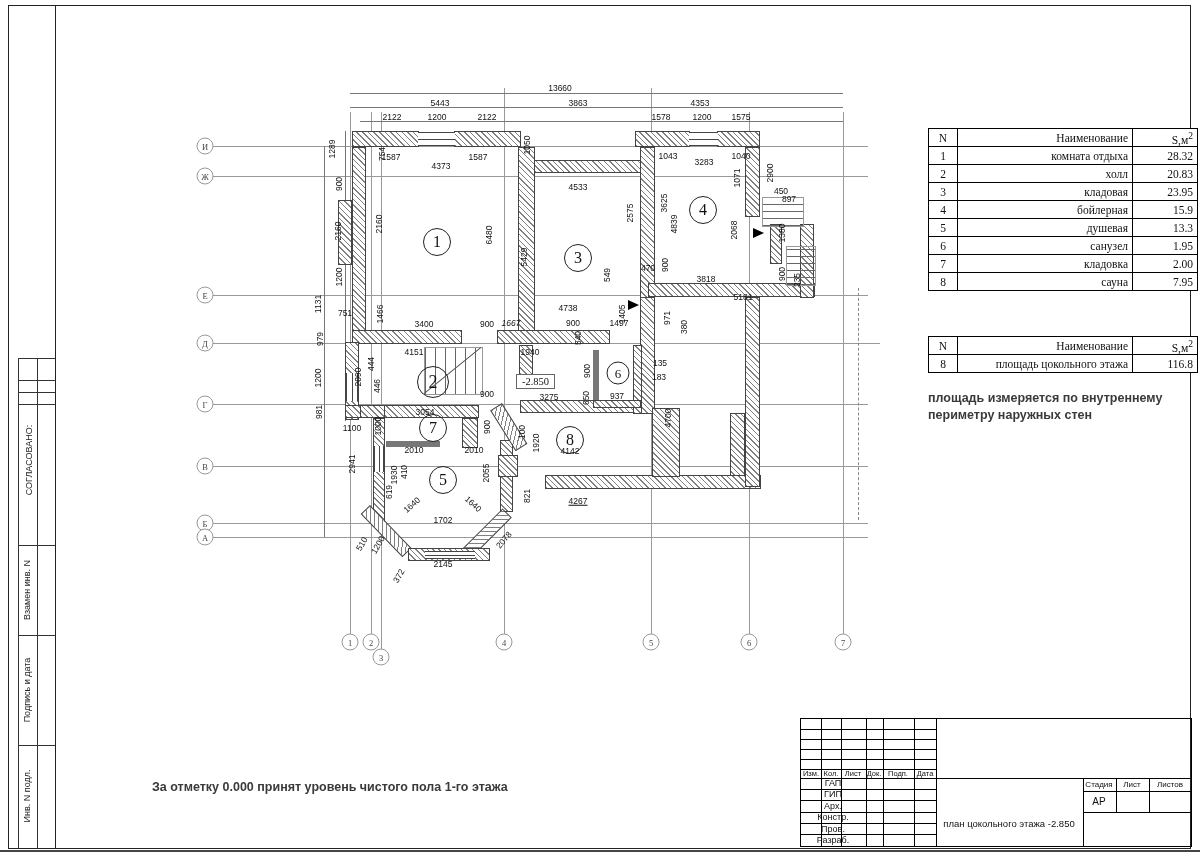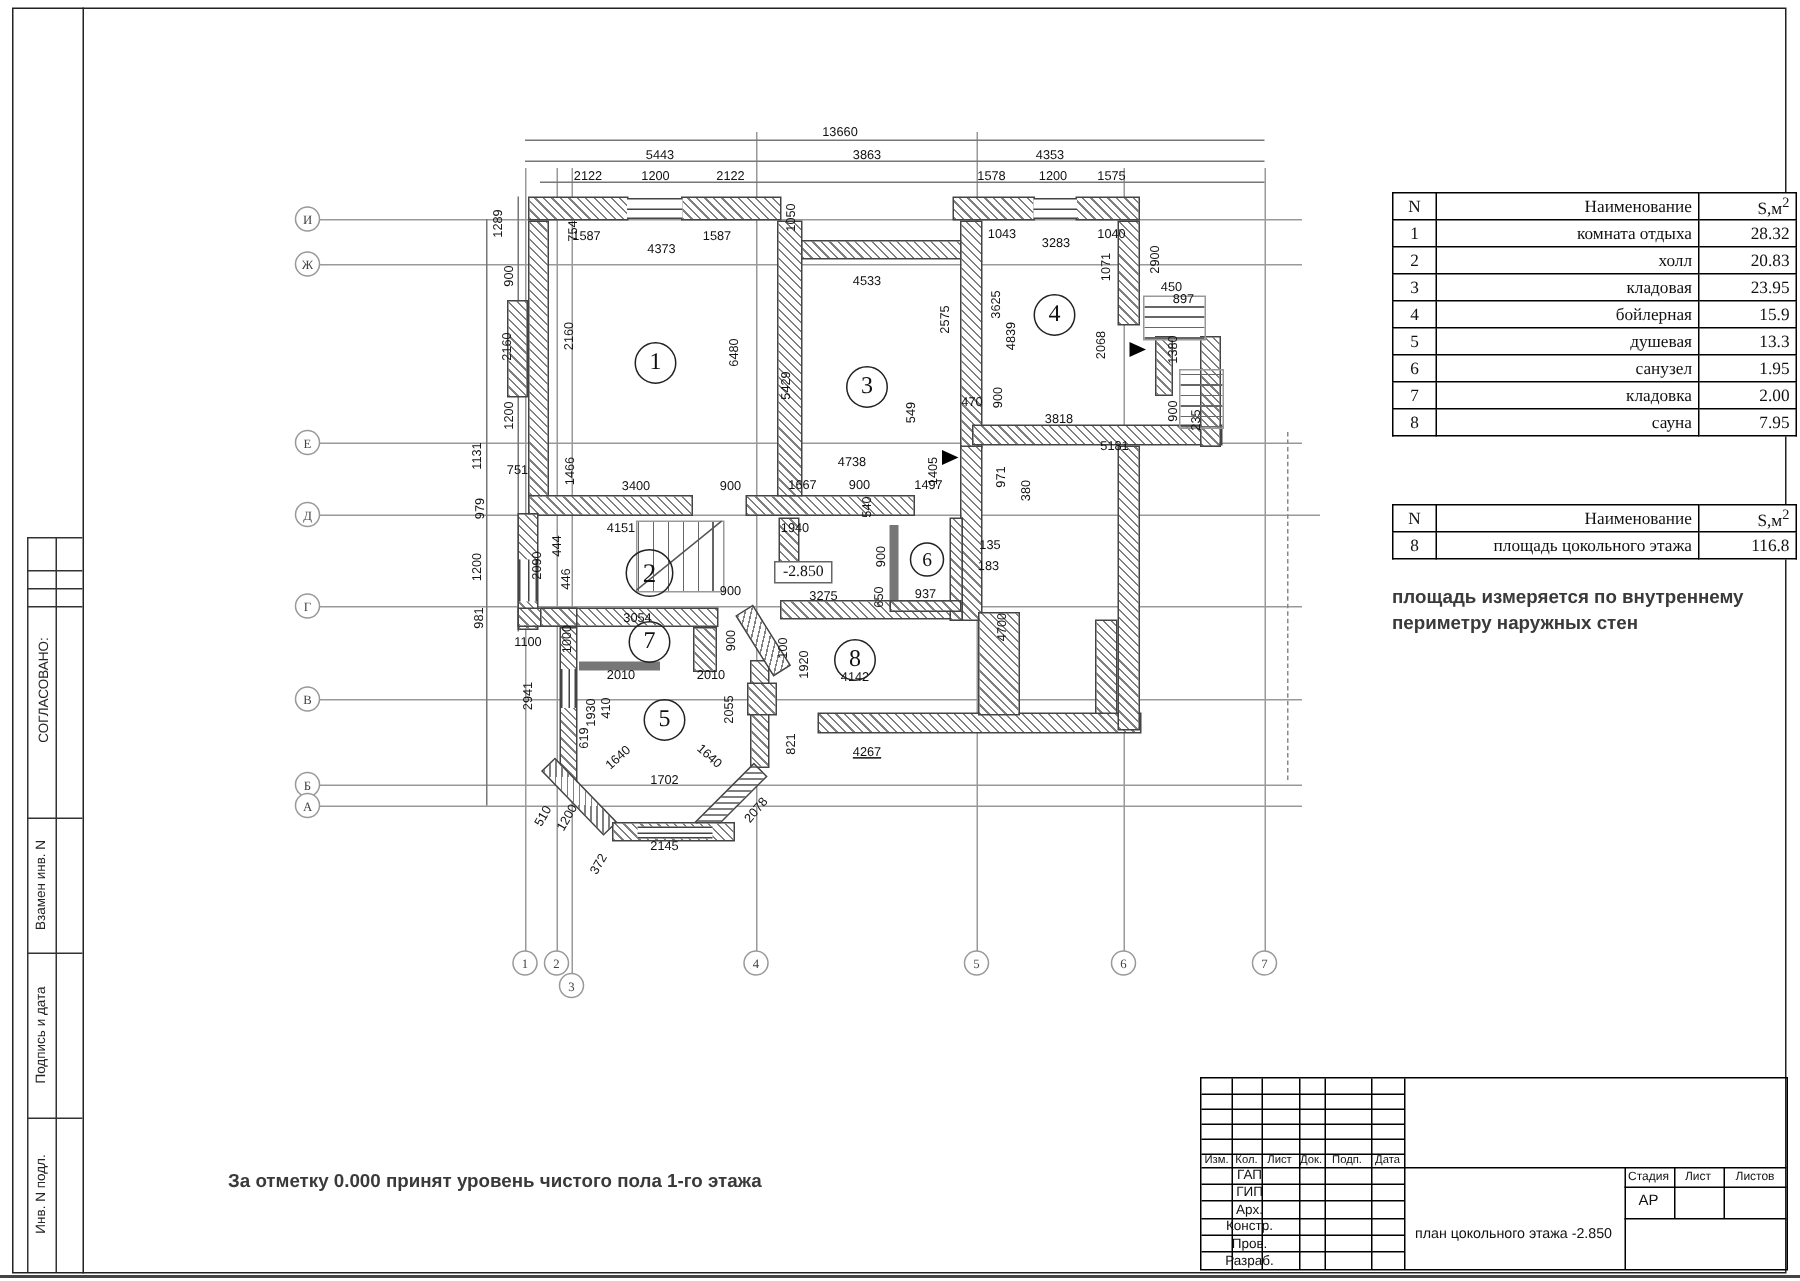--- a/index.html
+++ b/index.html
@@ -211,21 +211,21 @@
       <span class="dim" style="left: 706px; top: 279px; --r: 0deg;">3818</span>
       <span class="dim" style="left: 782px; top: 274px; --r: -90deg;">900</span>
       <span class="dim" style="left: 797px; top: 280px; --r: -90deg;">235</span>
       <span class="dim" style="left: 727px; top: 297px; margin-left: 16px; --r: 0deg;">5181</span>
       <span class="dim" style="left: 667px; top: 318px; --r: -90deg;">971</span>
       <span class="dim" style="left: 684px; top: 327px; --r: -90deg;">380</span>
       <span class="dim" style="left: 345px; top: 313px; --r: 0deg;">751</span>
       <span class="dim" style="left: 380px; top: 314px; --r: -90deg;">1466</span>
       <span class="dim" style="left: 424px; top: 324px; --r: 0deg;">3400</span>
       <span class="dim" style="left: 487px; top: 324px; --r: 0deg;">900</span>
-      <span class="dim" style="left: 535px; top: 323px; --r: 0deg;">1667</span>
+      <span class="dim" style="left: 511px; top: 323px; font-style: italic; --r: 0deg;">1667</span>
       <span class="dim" style="left: 573px; top: 323px; --r: 0deg;">900</span>
       <span class="dim" style="left: 608px; top: 323px; margin-left: 11px; --r: 0deg;">1497</span>
       <span class="dim" style="left: 622px; top: 314px; --r: -90deg;">1405</span>
       <span class="dim" style="left: 568px; top: 308px; --r: 0deg;">4738</span>
       <span class="dim" style="left: 578px; top: 338px; --r: -90deg;">540</span>
       <span class="dim" style="left: 414px; top: 352px; --r: 0deg;">4151</span>
       <span class="dim" style="left: 530px; top: 352px; --r: 0deg;">1940</span>
       <span class="dim" style="left: 371px; top: 364px; --r: -90deg;">444</span>
       <span class="dim" style="left: 377px; top: 386px; --r: -90deg;">446</span>
       <span class="dim" style="left: 358px; top: 377px; --r: -90deg;">2090</span>

